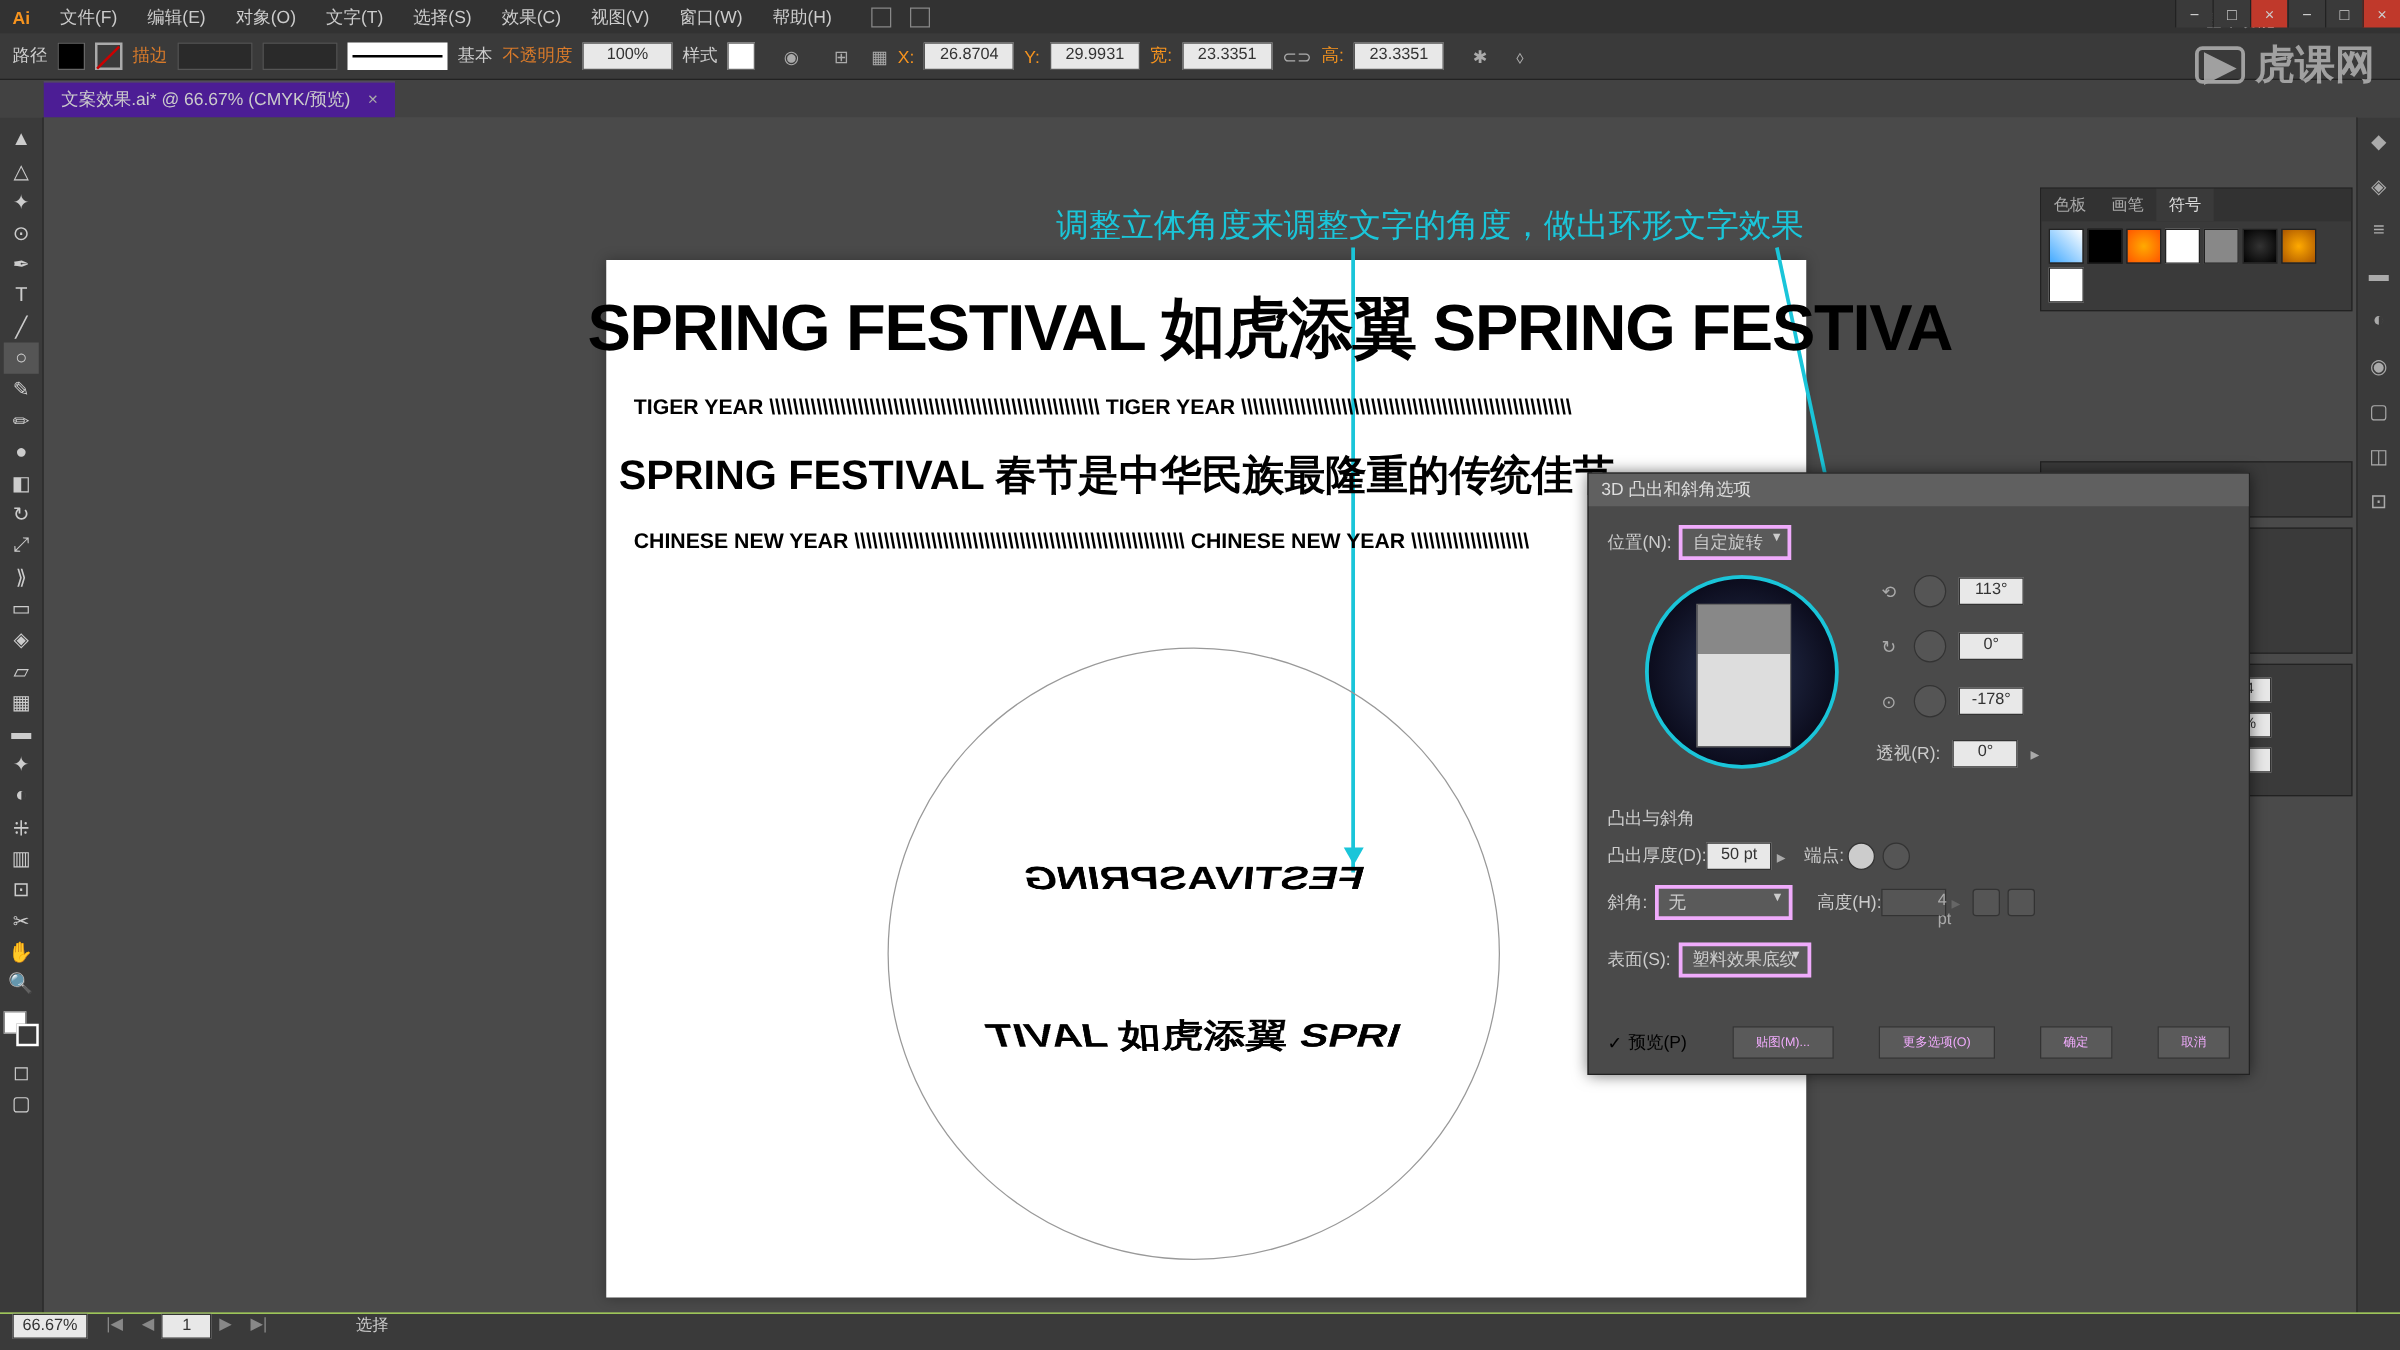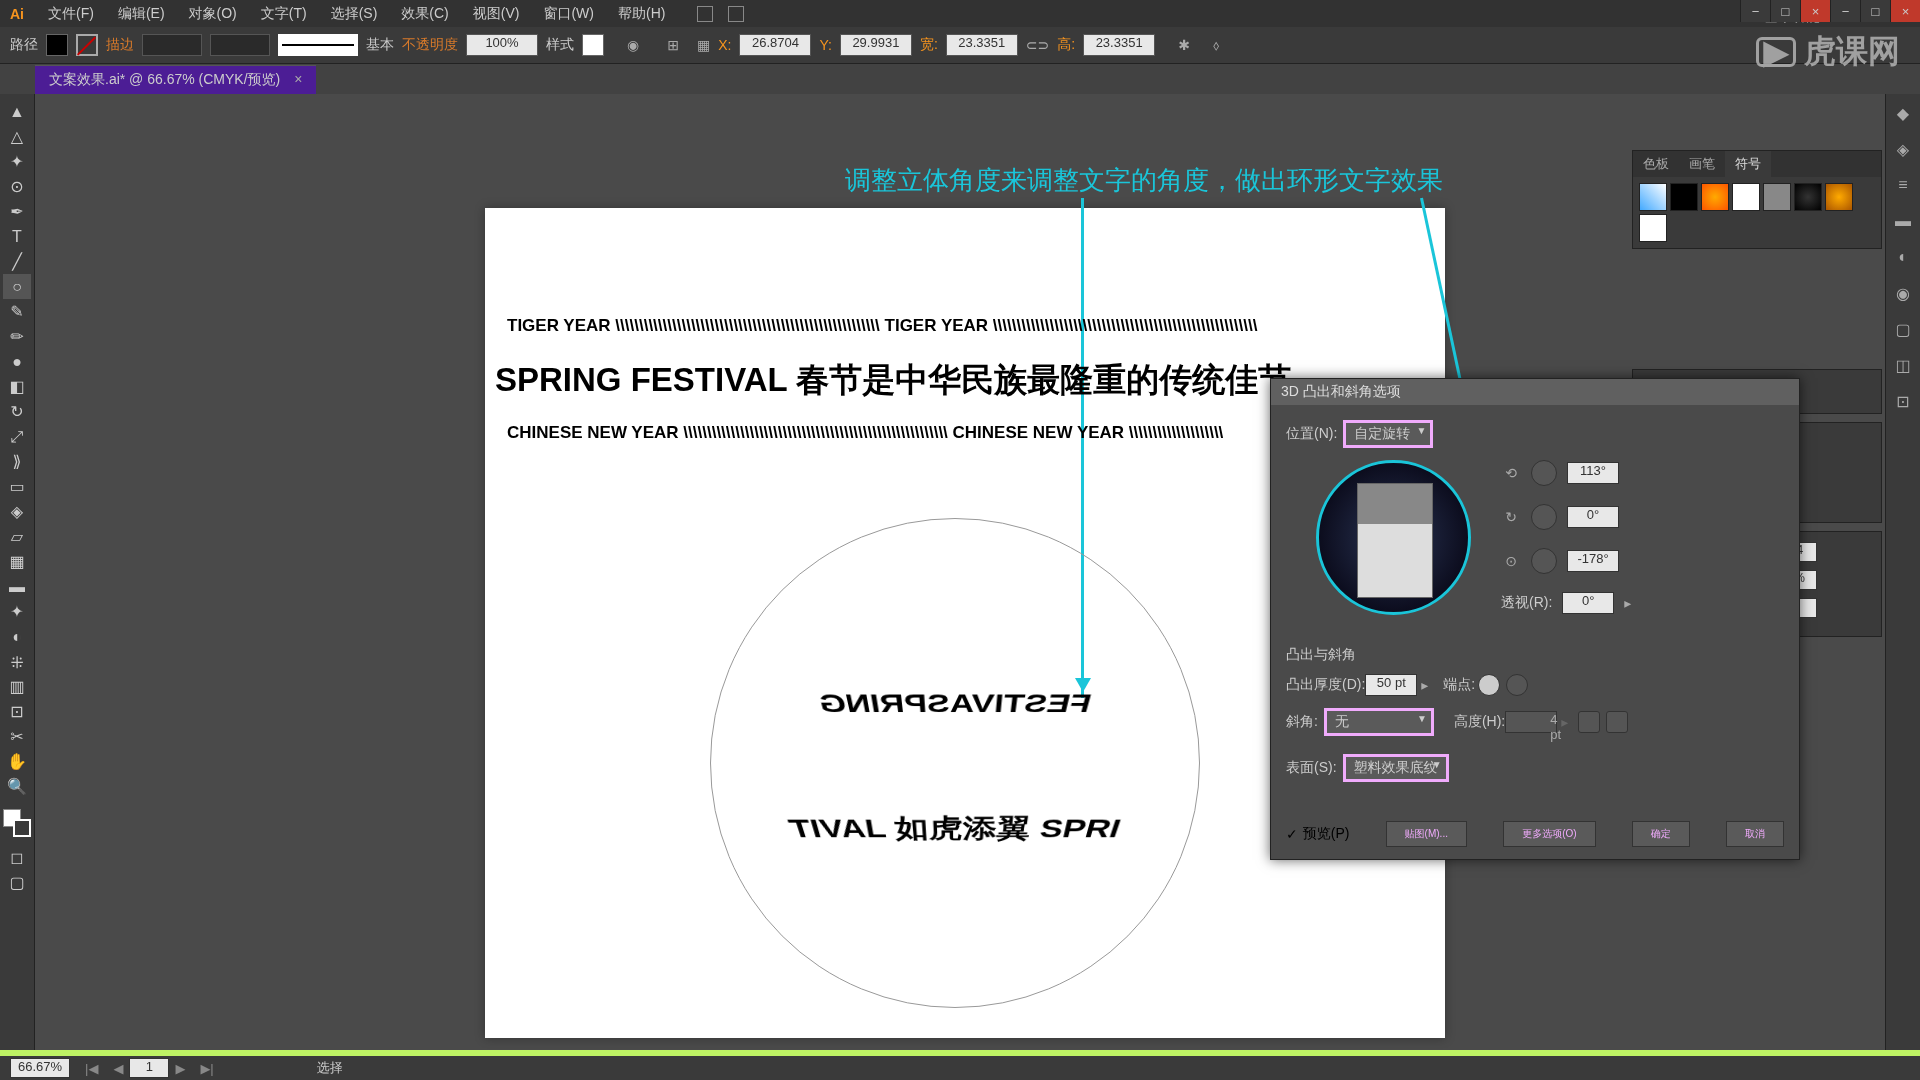--- a/index.html
+++ b/index.html
@@ -78,21 +78,21 @@
 .panel-tabs { display: flex; background: #323232; font-size: 13px; color: #aaa; }
 .ptab { padding: 4px 10px; }
 .ptab.act { background: #3a3a3a; color: #ddd; }
 .swatch-grid { display: flex; flex-wrap: wrap; padding: 6px; gap: 3px; }
 .sw { width: 28px; height: 28px; border: 1px solid #222; }
 .char-panel { padding: 10px; font-size: 13px; color: #ccc; }
 .char-row { display: flex; align-items: center; gap: 8px; margin-bottom: 8px; }
 .char-input { background: #e8e8e8; color: #333; width: 55px; height: 20px; text-align: center; border: 1px solid #333; font-size: 12px; }
 .char-icon { width: 20px; display: inline-flex; justify-content: center; color: #aaa; }
 
-.statusbar { position: absolute; bottom: 0; left: 0; right: 0; height: 30px; background: #3a3a3a; display: flex; align-items: center; color: #ccc; font-size: 13px; padding: 0 10px; border-top: 6px solid #bef264; }
+.statusbar { position: absolute; bottom: 0; left: 0; right: 0; height: 30px; background: #3a3a3a; display: flex; color: #ccc; font-size: 13px; padding: 0 10px; border-top: 1px solid #bef264; }
 .zoom-input { background: #e8e8e8; color: #333; width: 60px; height: 20px; text-align: center; border: 1px solid #333; }
 .watermark { position: absolute; top: 30px; right: 20px; color: #ccc; font-size: 32px; font-weight: bold; opacity: 0.7; display: flex; align-items: center; gap: 8px; z-index: 20; }
 .wm-icon { width: 40px; height: 30px; border: 3px solid #ccc; border-radius: 6px; display: flex; align-items: center; justify-content: center; }
 .win-controls { position: absolute; top: 0; right: 0; display: flex; z-index: 30; }
 .win-btn { width: 30px; height: 22px; background: #3a3a3a; color: #ccc; display: flex; align-items: center; justify-content: center; font-size: 13px; border-left: 1px solid #222; }
 .win-btn.close { background: #c0392b; }
 .workspace-label { position: absolute; top: 8px; right: 100px; color: #ccc; font-size: 14px; z-index: 25; }
 </style>
 </head>
 <body>
@@ -200,20 +200,21 @@
     </div>
     <div class="tool" style="margin-top:8px;">◻</div>
     <div class="tool">▢</div>
   </div>
 
   <div class="canvas-area">
     <div class="artboard">
       <div class="annotation">调整立体角度来调整文字的角度，做出环形文字效果</div>
       <div class="arrow-line al1"></div>
       <div class="arrow-line al2"></div>
+      <div class="canvas-text t1">SPRING FESTIVAL 如虎添翼 SPRING FESTIVA</div>
       <div class="canvas-text t2">TIGER YEAR \\\\\\\\\\\\\\\\\\\\\\\\\\\\\\\\\\\\\\\\\\\\\\\\\\\\\\\\ TIGER YEAR \\\\\\\\\\\\\\\\\\\\\\\\\\\\\\\\\\\\\\\\\\\\\\\\\\\\\\\\</div>
       <div class="canvas-text t3">SPRING FESTIVAL 春节是中华民族最隆重的传统佳节</div>
       <div class="canvas-text t4">CHINESE NEW YEAR \\\\\\\\\\\\\\\\\\\\\\\\\\\\\\\\\\\\\\\\\\\\\\\\\\\\\\\\ CHINESE NEW YEAR \\\\\\\\\\\\\\\\\\\\</div>
       <div class="circle-wrap">
         <div class="circle-text ct-top">FESTIVASPRING</div>
         <div class="circle-text ct-bot">TIVAL 如虎添翼 SPRI</div>
       </div>
     </div>
   </div>
 
@@ -372,19 +373,19 @@
   </div>
 </div>
 
 <div class="statusbar">
   <div class="zoom-input">66.67%</div>
   <span style="margin:0 15px;color:#888;">|◀</span>
   <span style="color:#888;">◀</span>
   <div class="zoom-input" style="width:40px;margin:0 6px;">1</div>
   <span style="color:#888;">▶</span>
   <span style="margin:0 15px;color:#888;">▶|</span>
-  <span style="margin-left:88px;">选择</span>
+  <span style="margin-left:56px;">选择</span>
 </div>
 
 <div class="watermark">
   <div class="wm-icon">▶</div>
   <span>虎课网</span>
 </div>
 
 </body></html>

